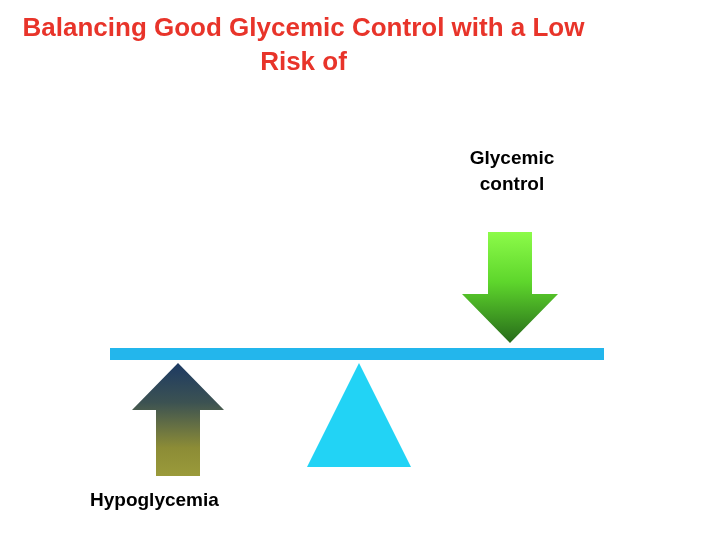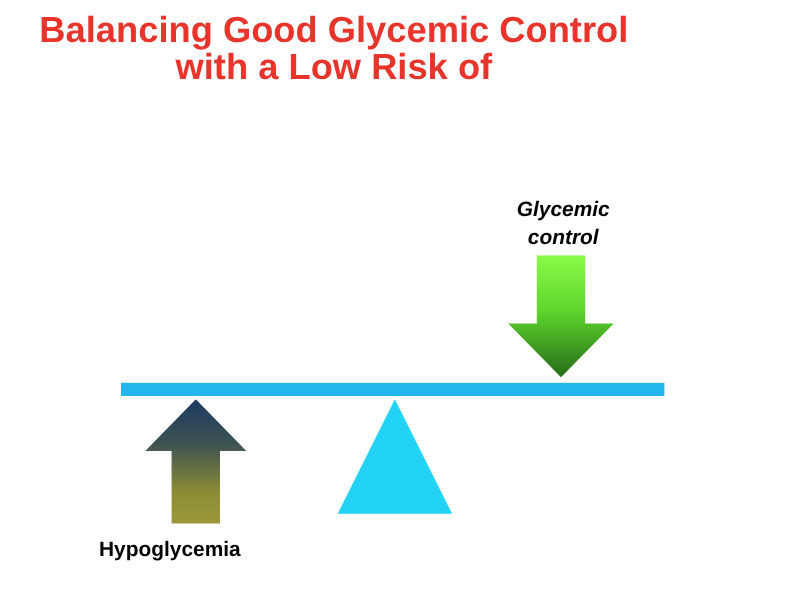--- a/index.html
+++ b/index.html
@@ -15,21 +15,21 @@
     position: relative;
   }
 
   
   #title {
     position: absolute;
     left: 0;
     top: 10px;
     width: 607px;
     text-align: center;
-    font-size: 33px;
+    font-size: 26px;
     font-weight: bold;
     line-height: 34px;
     color: #e8342a;
     letter-spacing: 0px;
   }
   #title .line2 {
     display: block;
   }
   #title .dots {
     color: #d8d14a;
@@ -41,23 +41,22 @@
     position: absolute;
     font-size: 19px;
     font-weight: bold;
     color: #000000;
     line-height: 26px;
     text-align: center;
     white-space: pre-line;
   }
   #label-glycemic {
     left: 432px;
-    top: 178px;
+    top: 145px;
     width: 160px;
-    font-style: italic;
   }
   #label-hypo {
     left: 90px;
     top: 487px;
     width: 200px;
     text-align: left;
   }
 
   
   #arrow-down {

